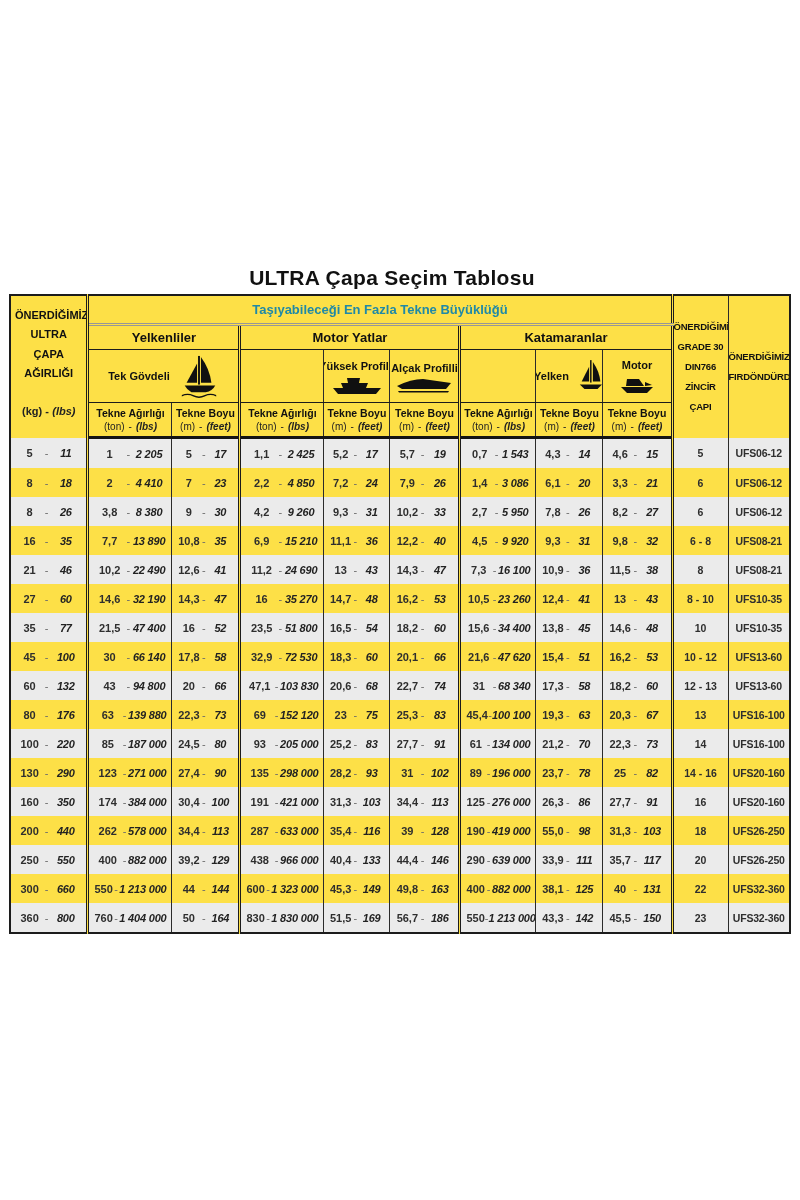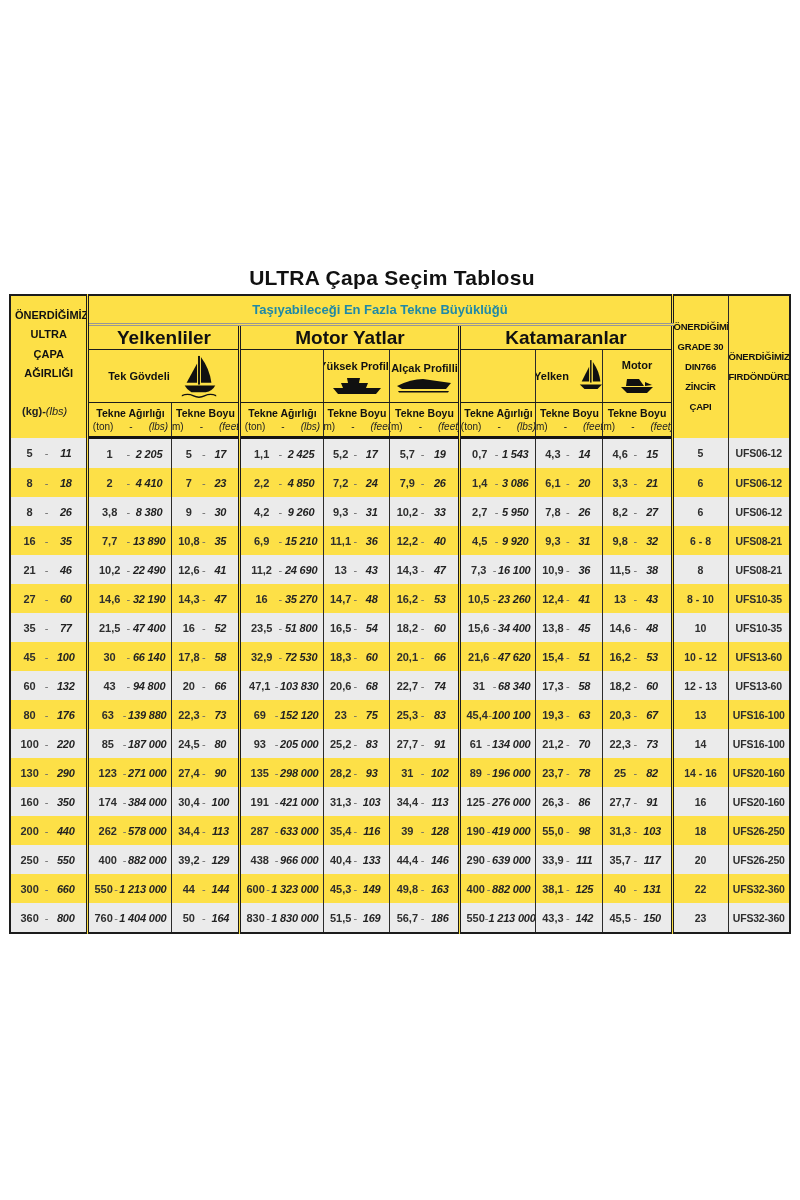--- a/index.html
+++ b/index.html
@@ -6,30 +6,30 @@
   body{width:800px;height:1200px;font-family:"Liberation Sans",sans-serif;color:#1a1a1a;overflow:hidden;}
   .page{padding-top:266px;}
   .title{text-align:center;font-size:21px;font-weight:700;margin:0 16px 4px 0;letter-spacing:.3px;color:#111;}
   table{border-collapse:collapse;table-layout:fixed;width:780px;margin:0 auto;border:2px solid #1c1c1c;background:#fde047;}
   th,td{padding:0;font-weight:normal;overflow:hidden;}
   .bl{border-left:1px solid #2b2b2b;}
   .gs{border-left:3px double #1c1c1c;}
   .gsr{border-right:3px double #1c1c1c;}
   
   .blue-head{color:#1f89a7;font-size:13px;font-weight:700;height:27px;border-bottom:3px double #979797;text-align:center;}
-  .grp-row th{font-size:19px;font-weight:700;height:23px;border-bottom:1px solid #1c1c1c;color:#111;}
+  .grp-row th{font-size:13px;font-weight:700;height:23px;border-bottom:1px solid #1c1c1c;color:#111;}
   .icon-row th{height:52px;border-bottom:1px solid #1c1c1c;vertical-align:middle;}
   .colh th{height:33px;border-bottom:3px solid #141414;font-size:10.5px;font-weight:700;vertical-align:middle;color:#111;}
   .ch-top{text-align:center;line-height:1.25;}
-  .units{display:flex;justify-content:center;align-items:center;gap:16px;font-size:10px;font-weight:400;color:#222;text-align:right;}
-  .units .it,.it{font-style:italic;font-weight:400;}
+  .units{display:flex;justify-content:center;align-items:center;gap:4px;font-size:10px;font-weight:400;color:#222;text-align:right;}
+  .units .it,.it{font-style:italic;font-weight:700;}
   .capa-head{vertical-align:top;}
   .cap-wrap{display:flex;flex-direction:column;justify-content:space-between;height:128px;padding:10px 4px 7px 4px;box-sizing:border-box;}
   .cap-lines{font-size:11px;font-weight:700;text-align:center;line-height:1.75;color:#111;}
-  .cap-units{display:flex;align-items:center;padding:0 7px;font-size:11px;font-weight:600;color:#222;}
+  .cap-units{display:flex;justify-content:space-between;align-items:center;padding:0 7px;font-size:11px;font-weight:600;color:#222;}
   .side-head{vertical-align:middle;font-size:9.5px;font-weight:700;text-align:center;color:#111;}
   .side-head div{line-height:2.1;letter-spacing:-0.2px;}
   .hrow{display:flex;align-items:center;justify-content:center;gap:8px;}
   .vcol{display:flex;flex-direction:column;align-items:center;justify-content:flex-start;gap:1px;padding-top:2px;}
   .sg{font-size:11px;font-weight:600;color:#111;white-space:nowrap;}
   svg{display:block;}
   
   tbody td{height:29px;font-size:11px;vertical-align:middle;}
   tbody tr:nth-child(odd){background:#ebebeb;}
   .rng{display:flex;align-items:center;padding:0 5px;}

